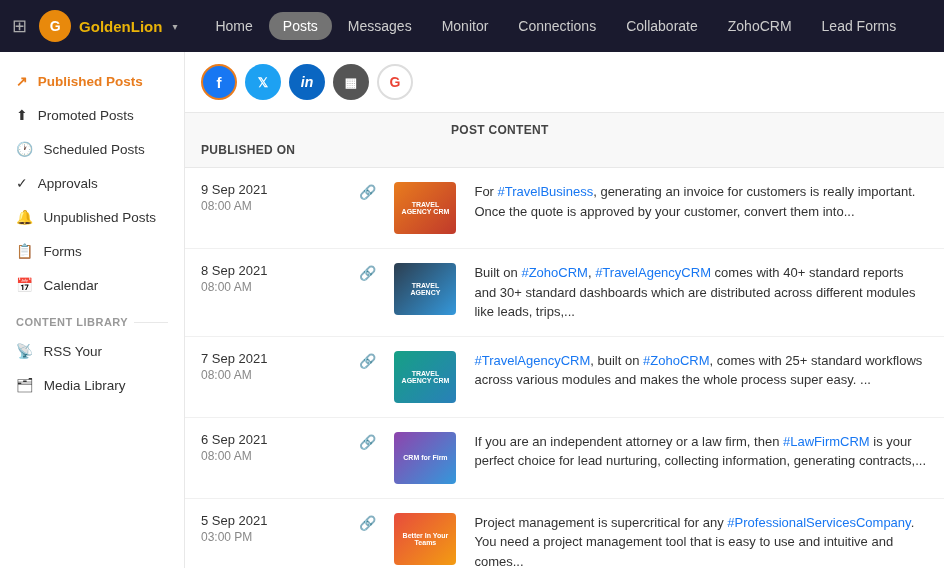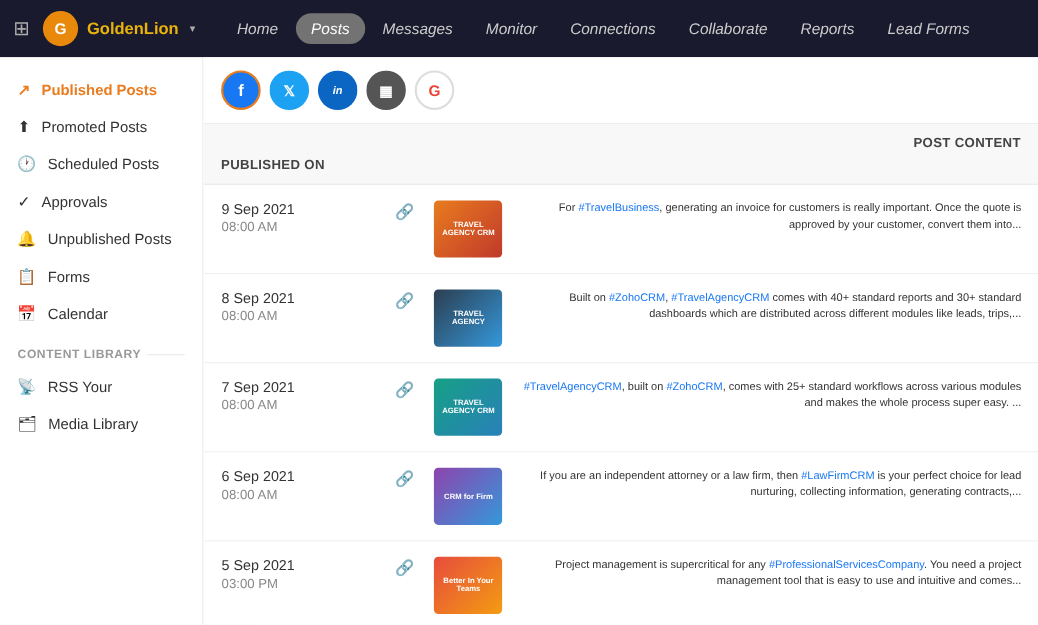--- a/index.html
+++ b/index.html
@@ -5,21 +5,21 @@
     * { margin: 0; padding: 0; box-sizing: border-box; }
     body { font-family: -apple-system, BlinkMacSystemFont, 'Segoe UI', sans-serif; background: #f5f5f5; width: 944px; height: 568px; overflow: hidden; display: flex; flex-direction: column; }
 
     
     .top-nav { background: #1a1a2e; display: flex; align-items: center; height: 52px; padding: 0 12px; flex-shrink: 0; }
     .nav-grid-icon { color: #aaa; font-size: 18px; margin-right: 12px; cursor: pointer; }
     .nav-logo { display: flex; align-items: center; gap: 8px; margin-right: 24px; }
     .nav-logo-circle { width: 32px; height: 32px; background: #e8890c; border-radius: 50%; display: flex; align-items: center; justify-content: center; color: white; font-weight: bold; font-size: 14px; }
     .nav-logo-name { color: #eab308; font-size: 15px; font-weight: 600; }
     .nav-logo-chevron { color: #aaa; font-size: 10px; margin-left: 2px; }
-    .nav-links { display: flex; align-items: center; gap: 2px; font-style: italic; }
+    .nav-links { display: flex; align-items: center; gap: 2px; }
     .nav-link { color: #ccc; font-size: 14px; padding: 6px 14px; border-radius: 4px; cursor: pointer; text-decoration: none; }
     .nav-link.active { background: #737373; color: white; border-radius: 20px; }
 
     
     .main-layout { display: flex; flex: 1; overflow: hidden; }
 
     
     .sidebar { width: 185px; background: white; border-right: 1px solid #e8e8e8; padding: 12px 0; overflow-y: auto; flex-shrink: 0; }
     .sidebar-item { display: flex; align-items: center; gap: 10px; padding: 9px 16px; cursor: pointer; font-size: 13.5px; color: #333; }
     .sidebar-item.active { color: #e87c1e; font-weight: 600; }
@@ -36,31 +36,31 @@
     .social-tab.active { border-color: #e87c1e; }
     .social-tab.facebook { background: #1877f2; color: white; }
     .social-tab.twitter { background: #1da1f2; color: white; }
     .social-tab.linkedin { background: #0a66c2; color: white; }
     .social-tab.buffer { background: #555; color: white; font-size: 12px; }
     .social-tab.google { background: white; border: 2px solid #ddd; color: #ea4335; font-size: 14px; }
 
     
     .table-header { display: flex; padding: 10px 16px; background: #f8f8f8; border-bottom: 1px solid #e8e8e8; flex-shrink: 0; }
     .table-col-date { width: 150px; font-size: 12px; font-weight: 700; color: #444; text-transform: uppercase; letter-spacing: 0.3px; margin-top: 20px; }
-    .table-col-content { flex: 1; font-size: 12px; font-weight: 700; color: #444; text-transform: uppercase; letter-spacing: 0.3px; text-align: right; }
+    .table-col-content { flex: 1; font-size: 12px; font-weight: 700; color: #444; text-transform: uppercase; letter-spacing: 0.3px; }
 
     
     .posts-list { flex: 1; overflow-y: auto; }
     .post-row { display: flex; align-items: flex-start; padding: 14px 16px; border-bottom: 1px solid #f0f0f0; gap: 18px; }
     .post-date-col { width: 140px; flex-shrink: 0; }
     .post-date { font-size: 13px; color: #333; font-weight: 500; }
     .post-time { font-size: 12px; color: #888; margin-top: 2px; }
     .post-link-icon { color: #aaa; font-size: 14px; flex-shrink: 0; margin-top: 2px; cursor: pointer; }
     .post-img-placeholder { width: 62px; height: 52px; border-radius: 4px; flex-shrink: 0; }
-    .post-text { flex: 1; font-size: 10px; color: #333; line-height: 1.5; text-align: right; }
+    .post-text { flex: 1; font-size: 13px; color: #333; line-height: 1.5; }
     .post-link { color: #1877f2; text-decoration: none; }
 
     
     .img-travel1 { background: linear-gradient(135deg, #e87c1e 0%, #c0392b 100%); display: flex; align-items: center; justify-content: center; }
     .img-travel2 { background: linear-gradient(135deg, #2c3e50 0%, #3498db 100%); display: flex; align-items: center; justify-content: center; }
     .img-travel3 { background: linear-gradient(135deg, #16a085 0%, #2980b9 100%); display: flex; align-items: center; justify-content: center; }
     .img-crm { background: linear-gradient(135deg, #8e44ad 0%, #3498db 100%); display: flex; align-items: center; justify-content: center; }
     .img-proj { background: linear-gradient(135deg, #e74c3c 0%, #f39c12 100%); display: flex; align-items: center; justify-content: center; }
     .img-label { font-size: 7px; color: white; text-align: center; padding: 2px; font-weight: 600; }
   </style>
@@ -76,21 +76,21 @@
     <span class="nav-logo-name">GoldenLion</span>
     <span class="nav-logo-chevron">▾</span>
   </div>
   <div class="nav-links">
     <a class="nav-link">Home</a>
     <a class="nav-link active">Posts</a>
     <a class="nav-link">Messages</a>
     <a class="nav-link">Monitor</a>
     <a class="nav-link">Connections</a>
     <a class="nav-link">Collaborate</a>
-    <a class="nav-link">Reports</a>
+    <a class="nav-link">ZohoCRM</a>
     <a class="nav-link">Lead Forms</a>
   </div>
 </nav>
 
 <div class="main-layout">
 
   <aside class="sidebar">
     <div class="sidebar-item active">
       <span class="sidebar-icon">↗</span>
       <span>Published Posts</span>
@@ -135,21 +135,21 @@
   <main class="content">
 
     <div class="social-tabs">
       <div class="social-tab facebook active">
         <span style="font-size:15px;font-weight:bold;">f</span>
       </div>
       <div class="social-tab twitter">
         <span style="font-size:13px;font-weight:bold;">𝕏</span>
       </div>
       <div class="social-tab linkedin">
-        <span style="font-size:10px;font-weight:bold;font-style:italic;">in</span>
+        <span style="font-size:14px;font-weight:bold;font-style:italic;">in</span>
       </div>
       <div class="social-tab buffer">
         <span style="font-size:13px;">▦</span>
       </div>
       <div class="social-tab google">
         <span style="font-size:14px;font-weight:bold;color:#ea4335;">G</span>
       </div>
     </div>
 
     <div class="table-header">

